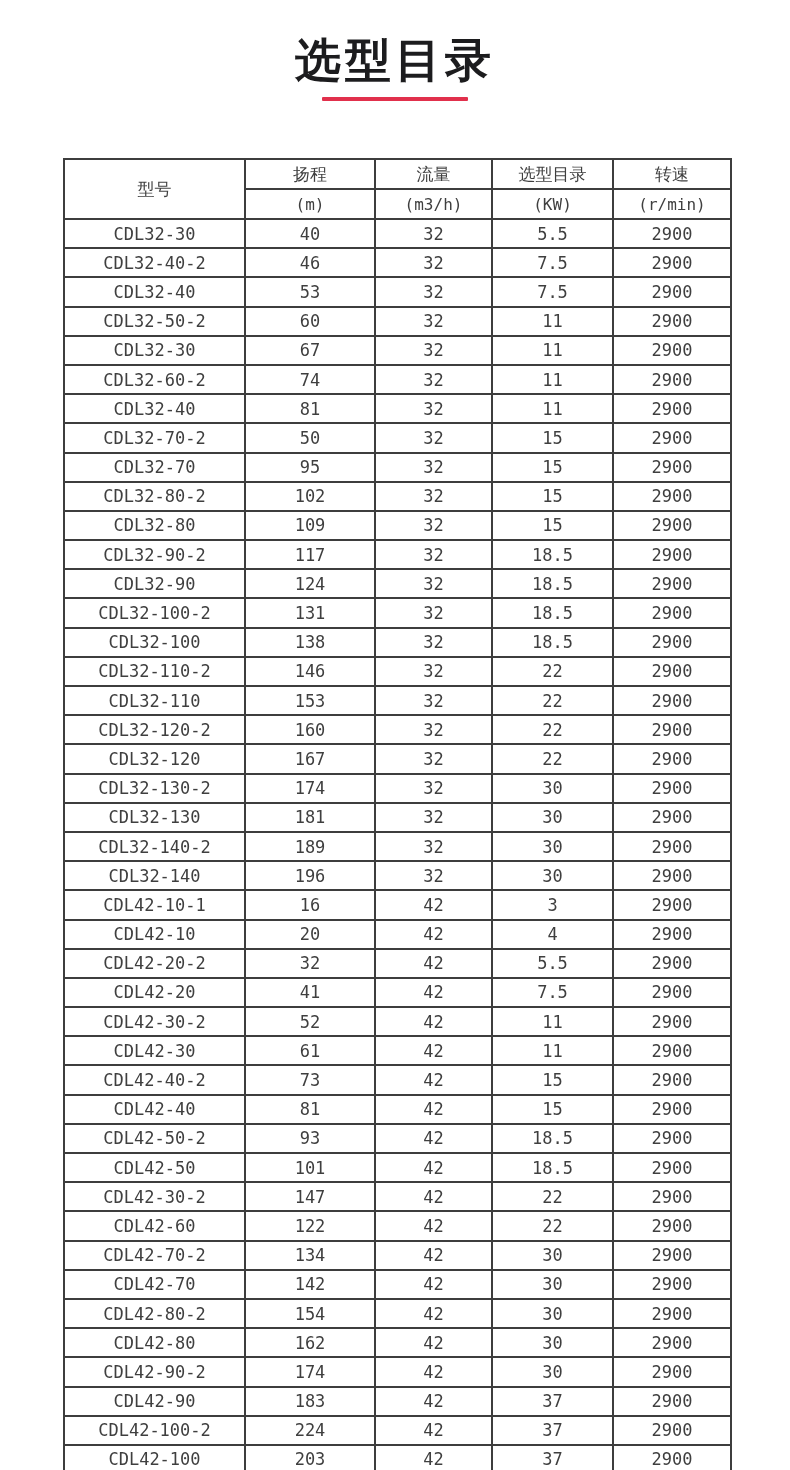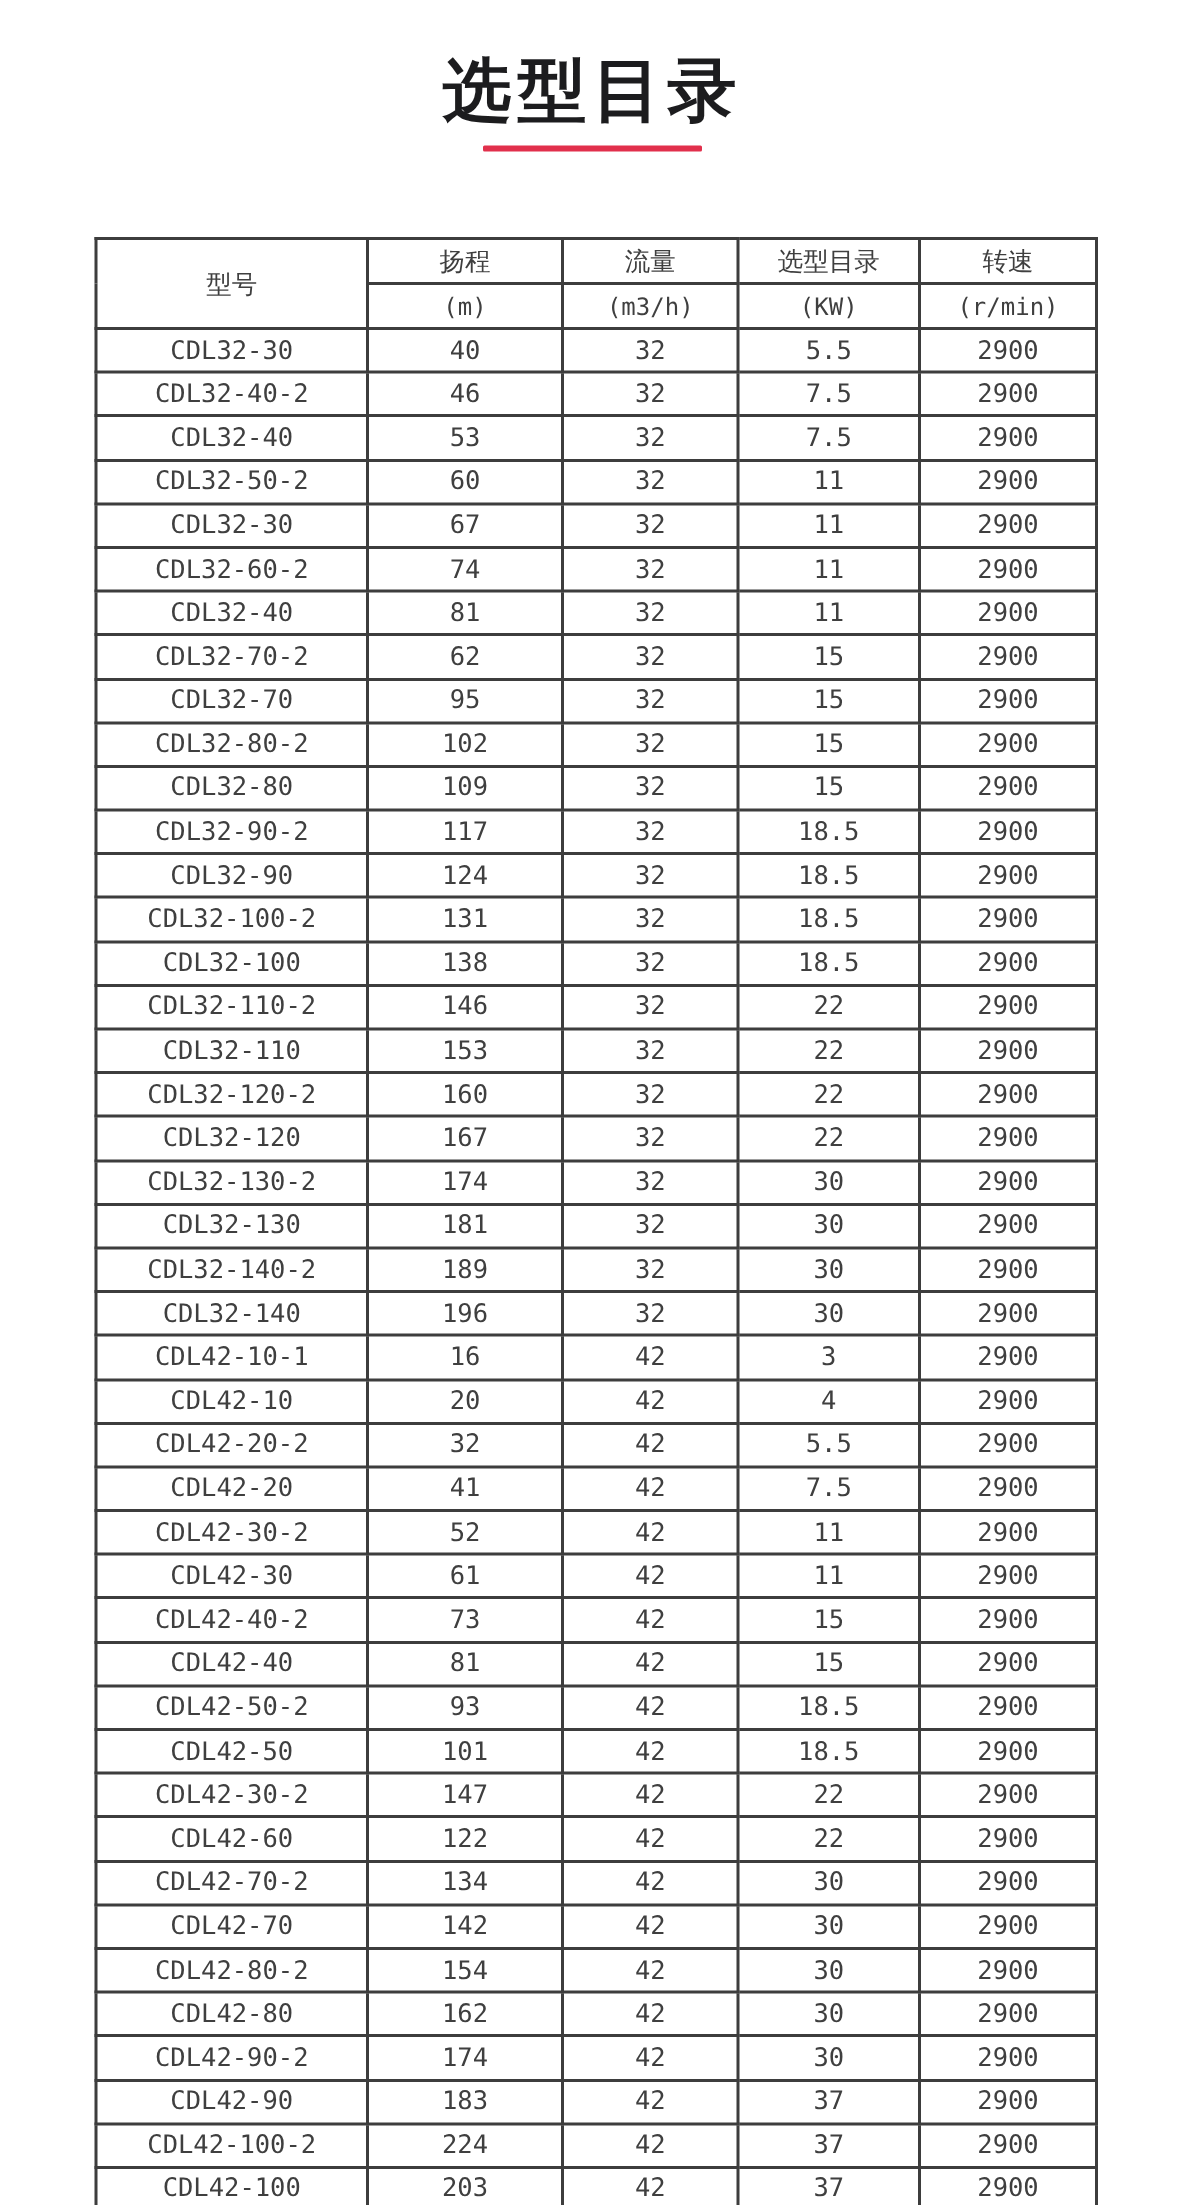--- a/index.html
+++ b/index.html
@@ -151,21 +151,21 @@
         </tr>
         <tr>
           <td>CDL32-40</td>
           <td>81</td>
           <td>32</td>
           <td>11</td>
           <td>2900</td>
         </tr>
         <tr>
           <td>CDL32-70-2</td>
-          <td>62</td>
+          <td>50</td>
           <td>32</td>
           <td>15</td>
           <td>2900</td>
         </tr>
         <tr>
           <td>CDL32-70</td>
           <td>95</td>
           <td>32</td>
           <td>15</td>
           <td>2900</td>

